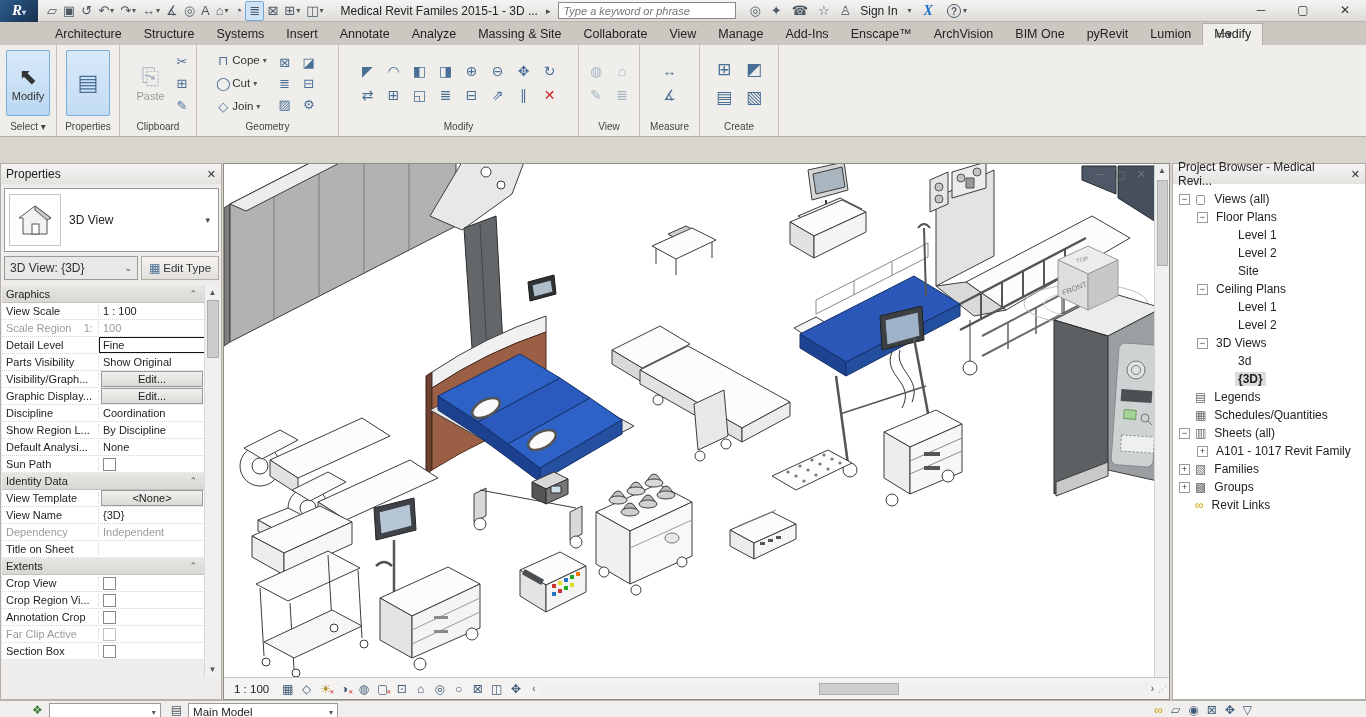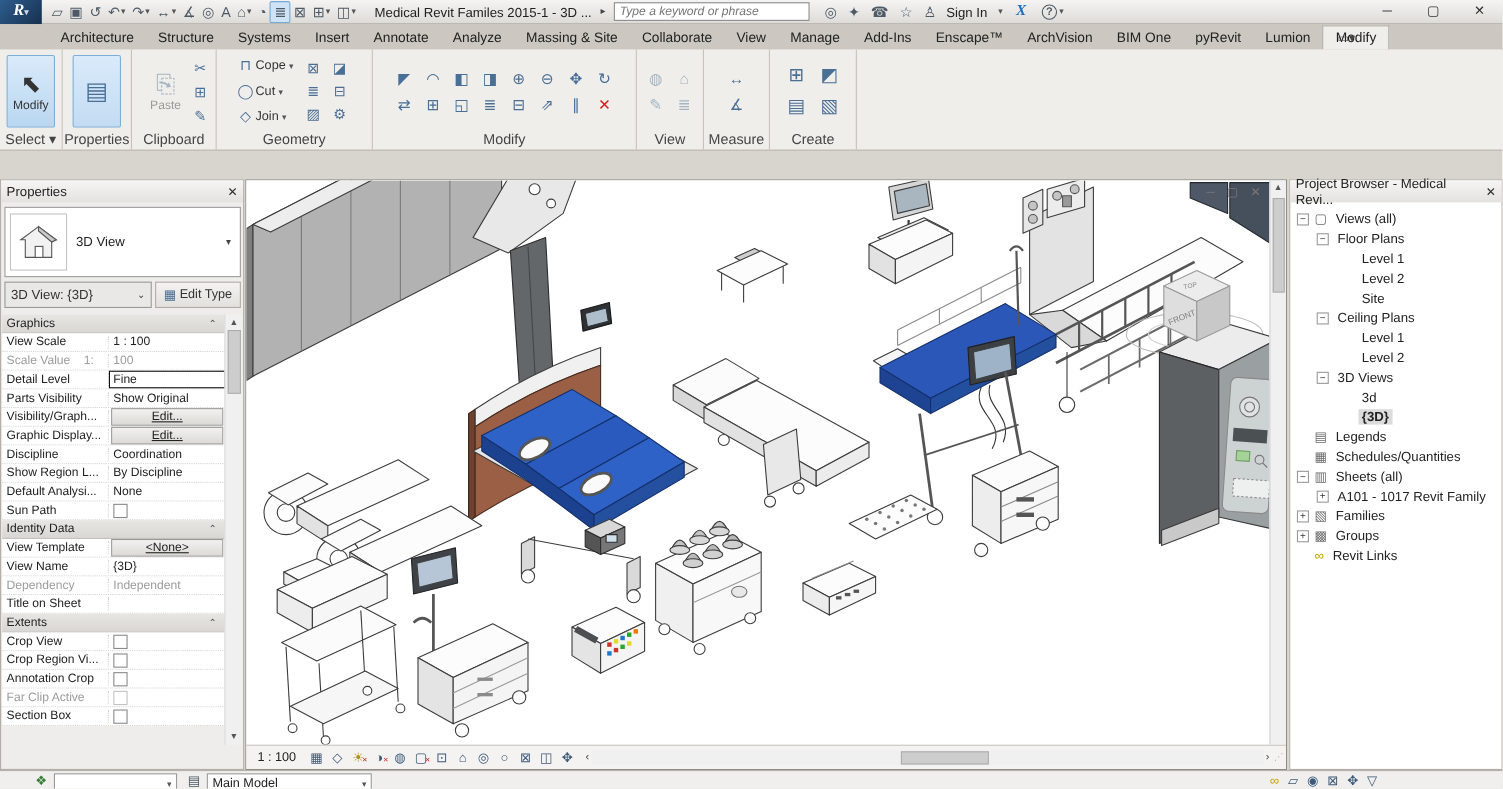--- a/index.html
+++ b/index.html
@@ -36,21 +36,21 @@
   
   #tabbar { position:absolute; top:22px; left:0; right:0; height:23px; background:#ccc8c1; display:flex; align-items:flex-end; padding-left:44px;}
   .tab { padding:3px 11px 4px; font-size:12.5px; color:#222; white-space:nowrap; }
   .tab.active { background:#f0eeea; border:1px solid #b3afa8; border-bottom:none; }
   #ribbon-opt { margin-left:14px; padding:3px 6px 4px; color:#444; font-size:11px;}
 
   
   #ribbon { position:absolute; top:45px; left:0; right:0; height:92px; background:#f0eeea; border-bottom:1px solid #b3afa8; display:flex;}
   .panel { position:relative; height:100%; border-right:1px solid #c7c3bb; display:flex; flex-direction:column;}
   .panel-body { flex:1; display:flex; align-items:center; justify-content:center; padding:2px 4px 0;}
-  .panel-label { height:17px; font-size:13px; color:#444; text-align:center; line-height:16px; white-space:nowrap;}
+  .panel-label { height:17px; font-size:10px; color:#444; text-align:center; line-height:16px; white-space:nowrap;}
   .bigbtn { display:flex; flex-direction:column; align-items:center; justify-content:center; width:44px; height:66px; font-size:11px; color:#333;}
   .bigbtn .bgl{font-size:22px; color:#4a6f96;}
   #modify-big { background:linear-gradient(#d9eafa,#b9d7f1); border:1px solid #7aaedb; border-radius:2px;}
   #modify-big .bgl{color:#333;}
   .dim { opacity:.45; }
   .minigrid { display:grid; grid-template-columns:repeat(8,26px); grid-auto-rows:24px; align-items:center; justify-items:center;}
   .minigrid .mi { font-size:14px; color:#4a6f96; }
   .minigrid .mi.del { color:#cc2222; }
   .geo { display:flex; gap:6px; align-items:center;}
   .geo-col { display:flex; flex-direction:column; gap:2px;}
@@ -78,21 +78,21 @@
   #edit-type { width:78px; border:1px solid #b0aca5; background:linear-gradient(#f4f3f2,#e2e0dc); font-size:11.5px; display:flex; align-items:center; justify-content:center; gap:3px;}
   #edit-type .gi{color:#4a6f96;font-size:12px;}
   #prows { position:absolute; left:1px; top:122px; width:203px; }
   .prow { display:flex; height:17px; background:#fff; border-bottom:1px dotted #d6d4d2; font-size:11px; align-items:center;}
   .prow .plab { width:97px; padding-left:4px; border-right:1px dotted #d6d4d2; white-space:pre; overflow:hidden; color:#222;}
   .prow .pval { flex:1; padding-left:4px; white-space:nowrap; overflow:hidden; color:#222; height:100%; display:flex; align-items:center;}
   .prow.muted .plab,.prow.muted .pval{ color:#9b9b9b;}
   .prow.section { background:linear-gradient(#e8e6e3,#d9d7d3); border-bottom:1px solid #c4c1bc;}
   .prow.section .plab{ border-right:none; width:auto; flex:1; color:#222;}
   .prow.section::after{ content:"\2303"; font-size:9px; margin-right:8px; color:#555;}
-  .prow.b .pval{ margin:1px 2px; border:1px solid #9a9a9a; background:linear-gradient(#f2f1f0,#dcdad6); justify-content:center; padding:0;text-decoration:underline;}
+  .prow.b .pval{ margin:1px 2px; border:1px solid #9a9a9a; background:linear-gradient(#f2f1f0,#dcdad6); justify-content:center; padding:0;}
   .prow.i .pval{ margin:0; border:1.5px solid #111; padding-left:3px;}
   .prow.c .pval::before{ content:""; width:11px; height:11px; border:1px solid #8a8a8a; background:#fff; display:inline-block;}
   .prow.c.muted .pval::before{ border-color:#c2c2c2;}
   #pscroll { position:absolute; right:1px; top:122px; width:16px; bottom:22px; background:#f0f0f0; border-left:1px solid #d9d9d9; display:flex; flex-direction:column; align-items:center;}
   .sarrow { font-size:8px; color:#555; height:14px; line-height:14px;}
   #pthumb { width:12px; height:58px; background:#cdcdcd; border:1px solid #adadad; }
   #pscroll .spacer{flex:1;}
   #props-bottom { position:absolute; left:0; right:0; bottom:0; height:22px; display:flex; align-items:center; background:#eeedec; border-top:1px solid #c9c6c1; padding:0 4px;}
   #props-help { color:#1a56b0; text-decoration:underline; font-size:11.5px;}
   #apply-btn { margin-left:auto; width:72px; height:17px; border:1px solid #c2bfb9; background:#e7e5e1; color:#a5a29c; font-size:11.5px; text-align:center; line-height:16px;}
@@ -429,21 +429,21 @@
             <span class="plab">Graphics</span>
 
           </div>
 
           <div class="prow t">
             <span class="plab">View Scale</span>
             <span class="pval">1 : 100</span>
           </div>
 
           <div class="prow t muted">
-            <span class="plab">Scale Value    1:</span>
+            <span class="plab">Scale Region    1:</span>
             <span class="pval">100</span>
           </div>
 
           <div class="prow i">
             <span class="plab">Detail Level</span>
             <span class="pval">Fine</span>
           </div>
 
           <div class="prow t">
             <span class="plab">Parts Visibility</span>

